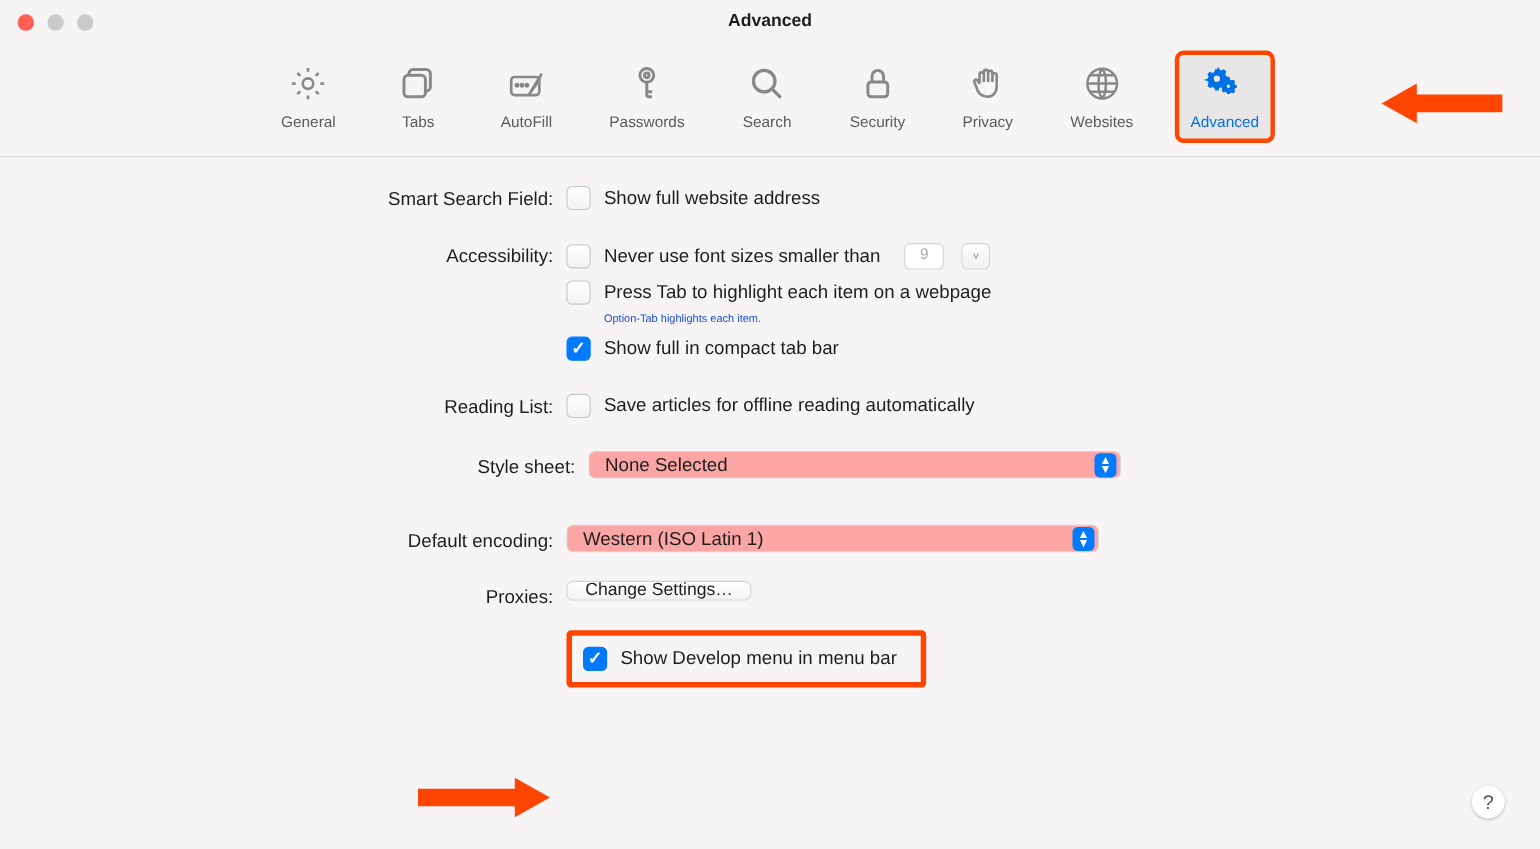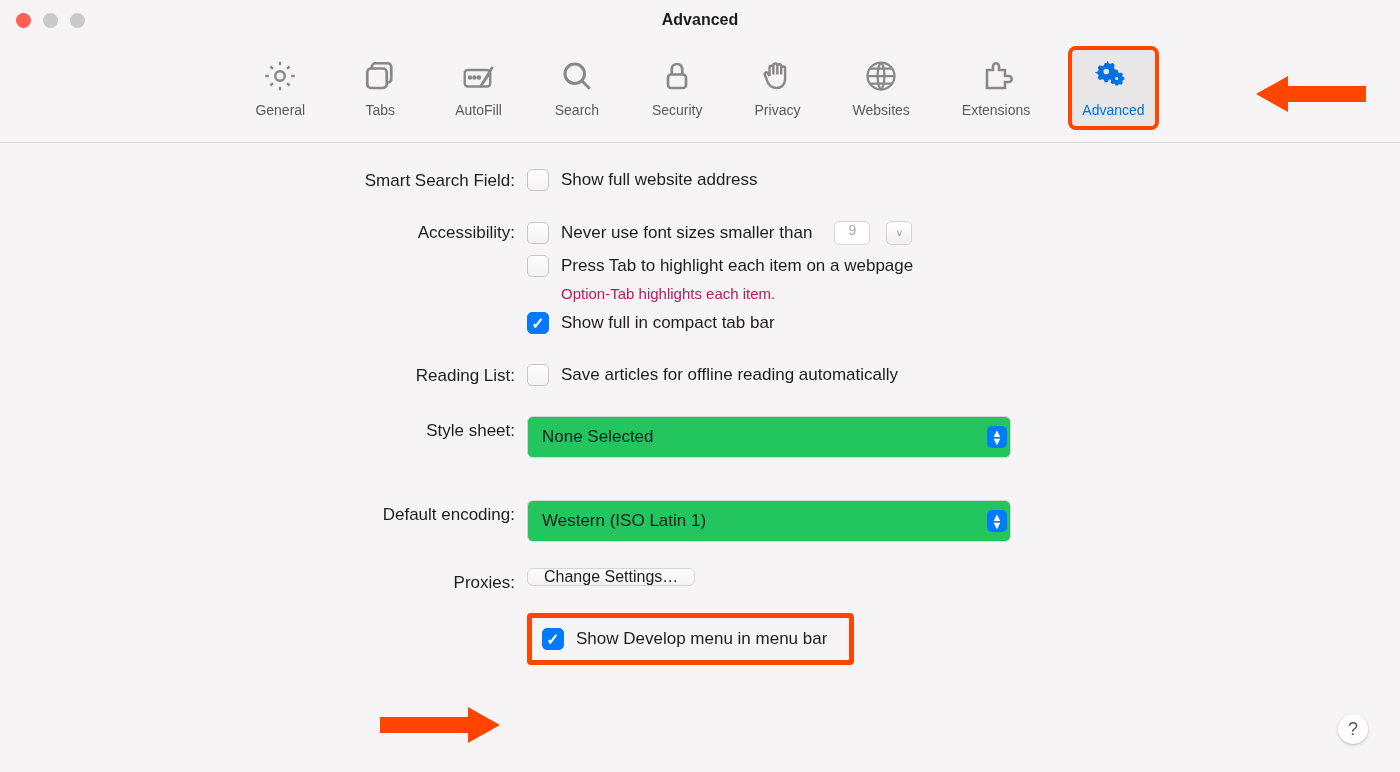--- a/index.html
+++ b/index.html
@@ -53,21 +53,21 @@
     display: flex; align-items: center; justify-content: center;
   }
   .tab .icon-wrap svg { width: 36px; height: 36px; }
   .tab-label { font-size: 14px; color: #5a5a5c; }
   .tab.active { background: #e9e6e8; border: 4px solid #ff4500; }
   .tab.active .tab-label { color: #0071e3; font-weight: 500; }
   .tab.active svg { stroke: #0071e3; }
   .active-gear path { fill: #0071e3; }
 
   .content {
-    padding: 26px 12px 0;
+    padding: 26px 0 0;
   }
   .row {
     display: flex;
     align-items: flex-start;
     margin-bottom: 20px;
   }
   .row-label {
     width: 515px;
     text-align: right;
     padding-right: 12px;
@@ -95,21 +95,21 @@
     flex-shrink: 0;
   }
   .checkbox.checked {
     background: #007aff;
     border-color: #007aff;
     color: #fff;
     font-size: 16px;
     font-weight: bold;
   }
   .check-text { font-size: 17px; color: #1d1d1f; }
-  .hint { font-size: 15px; color: #be185d; margin-left: 34px; margin-top: -2px; }
+  .hint { font-size: 10px; color: #1d4ed8; margin-left: 34px; margin-top: -2px; }
   .num-input {
     width: 36px; height: 24px;
     border: 1px solid #d6d3d5;
     border-radius: 5px;
     background: #fff;
     text-align: center;
     font-size: 14px;
     color: #aeabad;
     margin-left: 10px;
   }
@@ -118,24 +118,24 @@
     border: 1px solid #d6d3d5;
     border-radius: 5px;
     background: linear-gradient(#fff,#f1eef0);
     margin-left: 4px;
     display: inline-flex;
     align-items: center; justify-content: center;
     font-size: 10px; color: #8a878a;
   }
   .select {
     width: 484px;
-    height: 42px;
+    height: 25px;
     border: 1px solid #d6d3d5;
     border-radius: 6px;
-    background: #22c55e;
+    background: #fca5a5;
     display: flex;
     align-items: center;
     justify-content: space-between;
     padding: 0 3px 0 14px;
     font-size: 17px;
     color: #1d1d1f;
   }
   .select .arrows {
     width: 20px; height: 22px;
     background: #007aff;
@@ -220,20 +220,30 @@
           <circle cx="6" cy="13" r="0.7" fill="#888"></circle>
           <circle cx="9" cy="13" r="0.7" fill="#888"></circle>
           <circle cx="12" cy="13" r="0.7" fill="#888"></circle>
           <path d="M13 19 L21 6 L18 12 Z" fill="#888"></path>
         </svg>
     </span>
     <span class="tab-label">AutoFill</span>
   </div>
   <div class="tab">
     <span class="icon-wrap">
+      <svg viewBox="0 0 24 24" fill="none" stroke="#888" stroke-width="1.8">
+          <circle cx="12" cy="7" r="4.2"></circle>
+          <circle cx="12" cy="7" r="1.4"></circle>
+          <path d="M12 11.2V20M12 17h3.2M12 20h3.2"></path>
+        </svg>
+    </span>
+    <span class="tab-label">Passwords</span>
+  </div>
+  <div class="tab">
+    <span class="icon-wrap">
       <svg viewBox="0 0 24 24" fill="none" stroke="#888" stroke-width="2">
           <circle cx="10.5" cy="10.5" r="6.5"></circle>
           <path d="M15.5 15.5l5 5"></path>
         </svg>
     </span>
     <span class="tab-label">Search</span>
   </div>
   <div class="tab">
     <span class="icon-wrap">
       <svg viewBox="0 0 24 24" fill="none" stroke="#888" stroke-width="1.8">
@@ -252,28 +262,20 @@
     <span class="tab-label">Privacy</span>
   </div>
   <div class="tab">
     <span class="icon-wrap">
       <svg viewBox="0 0 24 24" fill="none" stroke="#888" stroke-width="1.5">
           <circle cx="12" cy="12" r="9"></circle>
           <path d="M3 12h18M12 3c3 3 3 15 0 18M12 3c-3 3-3 15 0 18M4.5 7h15M4.5 17h15"></path>
         </svg>
     </span>
     <span class="tab-label">Websites</span>
-  </div>
-  <div class="tab">
-    <span class="icon-wrap">
-      <svg viewBox="0 0 24 24" fill="none" stroke="#888" stroke-width="1.7">
-          <path d="M6 8h4V5.5a2 2 0 1 1 4 0V8h4v4h2.5a2 2 0 1 1 0 4H18v4H6V8z"></path>
-        </svg>
-    </span>
-    <span class="tab-label">Extensions</span>
   </div>
   <div class="tab active">
     <span class="icon-wrap">
       <svg viewBox="0 0 24 24" class="active-gear">
         <g fill="#0071e3">
           <path d="M9 2l.7 2 1.9.8 2-.8 1.4 1.4-.8 2 .8 1.9 2 .7v2l-2 .7-.8 1.9.8 2-1.4 1.4-2-.8-1.9.8L9 20H7l-.7-2-1.9-.8-2 .8L1 16.6l.8-2L1 12.7l-2-.7v0l2-.7.8-1.9L1 7.4 2.4 6l2 .8L6.3 6 7 4h2zm-1 6a3 3 0 1 0 0 6 3 3 0 0 0 0-6z" transform="scale(0.75) translate(2 1)"></path>
           <path d="M18 12l.5 1.4 1.3.5 1.4-.5 1 1-.5 1.4.5 1.3 1.4.5v1.4l-1.4.5-.5 1.3.5 1.4-1 1-1.4-.5-1.3.5L18 24h-1.4l-.5-1.4-1.3-.5-1.4.5-1-1 .5-1.4-.5-1.3-1.4-.5v-1.4l1.4-.5.5-1.3-.5-1.4 1-1 1.4.5 1.3-.5.5-1.4H18zm-.7 4.3a1.9 1.9 0 1 0 0 3.8 1.9 1.9 0 0 0 0-3.8z" transform="scale(0.75) translate(2 0)"></path>
         </g>
       </svg>
     </span>
@@ -323,21 +325,21 @@
   <div class="row" style="margin-top:30px;">
     <div class="row-label">Reading List:</div>
     <div class="row-controls">
       <div class="check-line">
         <span class="checkbox"></span>
         <span class="check-text">Save articles for offline reading automatically</span>
       </div>
     </div>
   </div>
 
-  <div class="row" style="margin-top:30px;">
+  <div class="row" style="margin-top:30px;margin-left:20px;">
     <div class="row-label" style="padding-top:5px;">Style sheet:</div>
     <div class="row-controls">
       <div class="select">
         <span>None Selected</span>
         <span class="arrows">
             <span>▲</span>
             <span>▼</span>
           </span>
       </div>
     </div>

